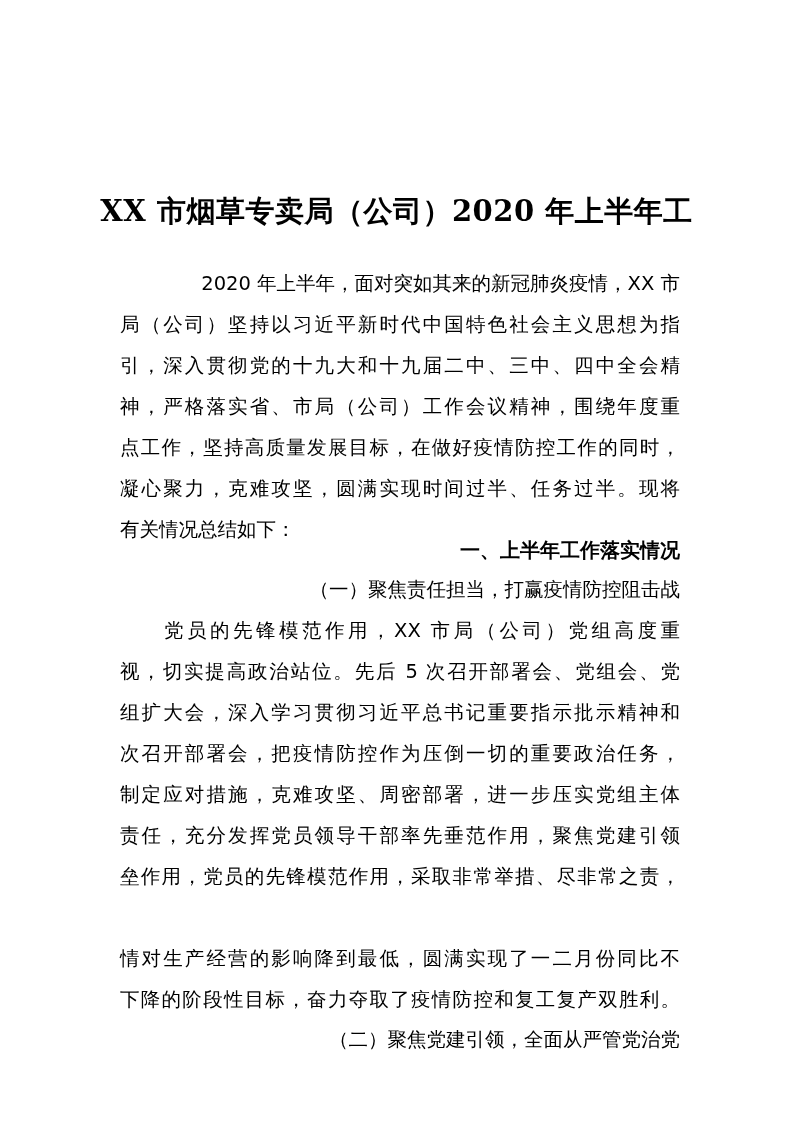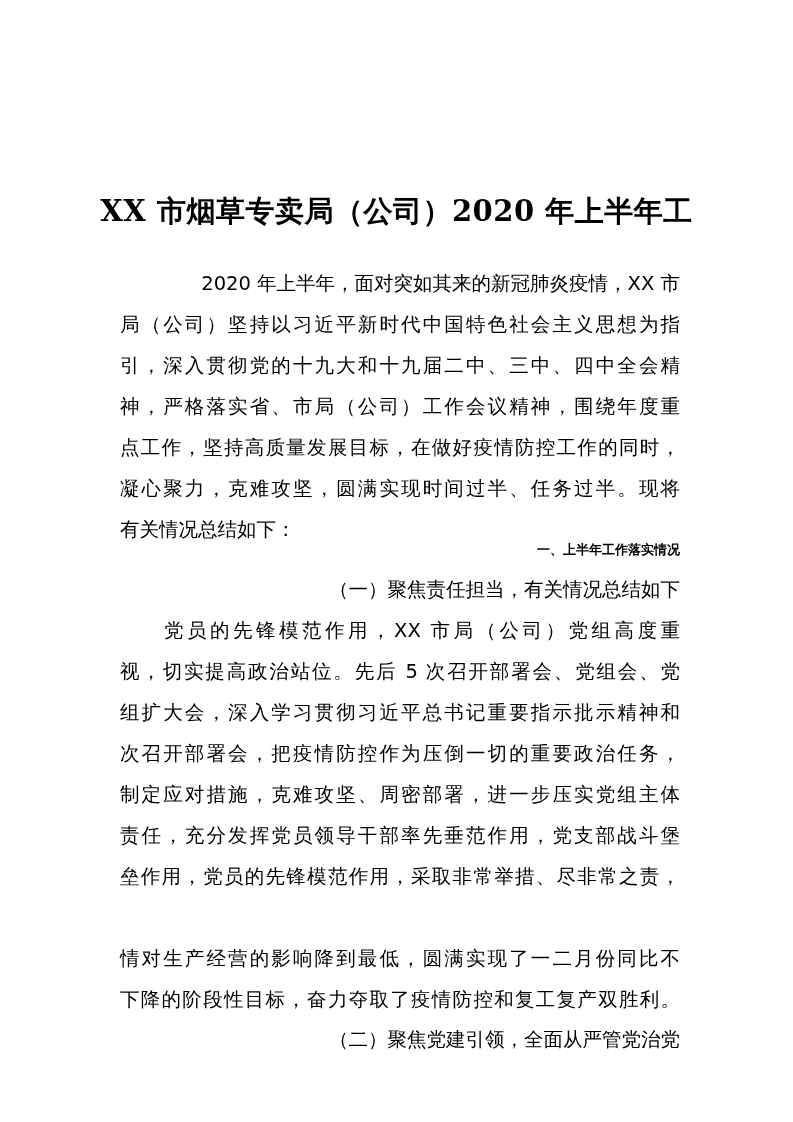--- a/index.html
+++ b/index.html
@@ -12,45 +12,45 @@
   }
   .title.l1 { top: 144px; margin-top: 48px; }
   .title.l2 { top: 188px; }
   .line {
     position: absolute; left: 120px; width: 560px; white-space: nowrap;
     font-family: "DejaVu Sans", "Liberation Sans", sans-serif;
     font-size: 19.5px; line-height: 26px;
   }
   .line.justify { text-align: justify; text-align-last: justify; }
   .line.indent { left: 164px; width: 516px; text-align: right; }
-  .h1 { font-family: "DejaVu Sans", sans-serif; font-weight: bold; font-size: 13px; }
+  .h1 { font-family: "DejaVu Sans", sans-serif; font-weight: bold; font-size: 20px; }
   .h2 { font-family: "DejaVu Serif", "Liberation Serif", serif; font-size: 19.5px; }
 </style>
 </head>
 <body>
 
 <div class="page">
   <div class="title l1">XX 市烟草专卖局（公司）2020 年上半年工</div>
 
   <div class="line indent" style="top:271px">2020 年上半年，面对突如其来的新冠肺炎疫情，XX 市</div>
   <div class="line justify" style="top:312px">局（公司）坚持以习近平新时代中国特色社会主义思想为指</div>
   <div class="line justify" style="top:353px">引，深入贯彻党的十九大和十九届二中、三中、四中全会精</div>
   <div class="line justify" style="top:394px">神，严格落实省、市局（公司）工作会议精神，围绕年度重</div>
   <div class="line justify" style="top:435px">点工作，坚持高质量发展目标，在做好疫情防控工作的同时，</div>
   <div class="line justify" style="top:476px">凝心聚力，克难攻坚，圆满实现时间过半、任务过半。现将</div>
   <div class="line" style="top:517px">有关情况总结如下：</div>
 
   <div class="line indent h1" style="top:537px">一、上半年工作落实情况</div>
 
-  <div class="line indent h2" style="top:577px">（一）聚焦责任担当，有关情况总结如下</div>
+  <div class="line indent h2" style="top:577px">（一）聚焦责任担当，打赢疫情防控阻击战</div>
 
   <div class="line indent justify" style="top:618px">党员的先锋模范作用，XX 市局（公司）党组高度重</div>
   <div class="line justify" style="top:659px">视，切实提高政治站位。先后 5 次召开部署会、党组会、党</div>
   <div class="line justify" style="top:700px">组扩大会，深入学习贯彻习近平总书记重要指示批示精神和</div>
   <div class="line justify" style="top:741px">次召开部署会，把疫情防控作为压倒一切的重要政治任务，</div>
   <div class="line justify" style="top:782px">制定应对措施，克难攻坚、周密部署，进一步压实党组主体</div>
-  <div class="line justify" style="top:823px">责任，充分发挥党员领导干部率先垂范作用，党支部战斗堡</div>
+  <div class="line justify" style="top:823px">责任，充分发挥党员领导干部率先垂范作用，聚焦党建引领</div>
   <div class="line justify" style="top:864px">垒作用，党员的先锋模范作用，采取非常举措、尽非常之责，</div>
   <div class="line justify" style="top:946px">情对生产经营的影响降到最低，圆满实现了一二月份同比不</div>
   <div class="line justify" style="top:987px">下降的阶段性目标，奋力夺取了疫情防控和复工复产双胜利。</div>
 
   <div class="line indent h2" style="top:1027px">（二）聚焦党建引领，全面从严管党治党</div>
 </div>
 
 </body></html>

